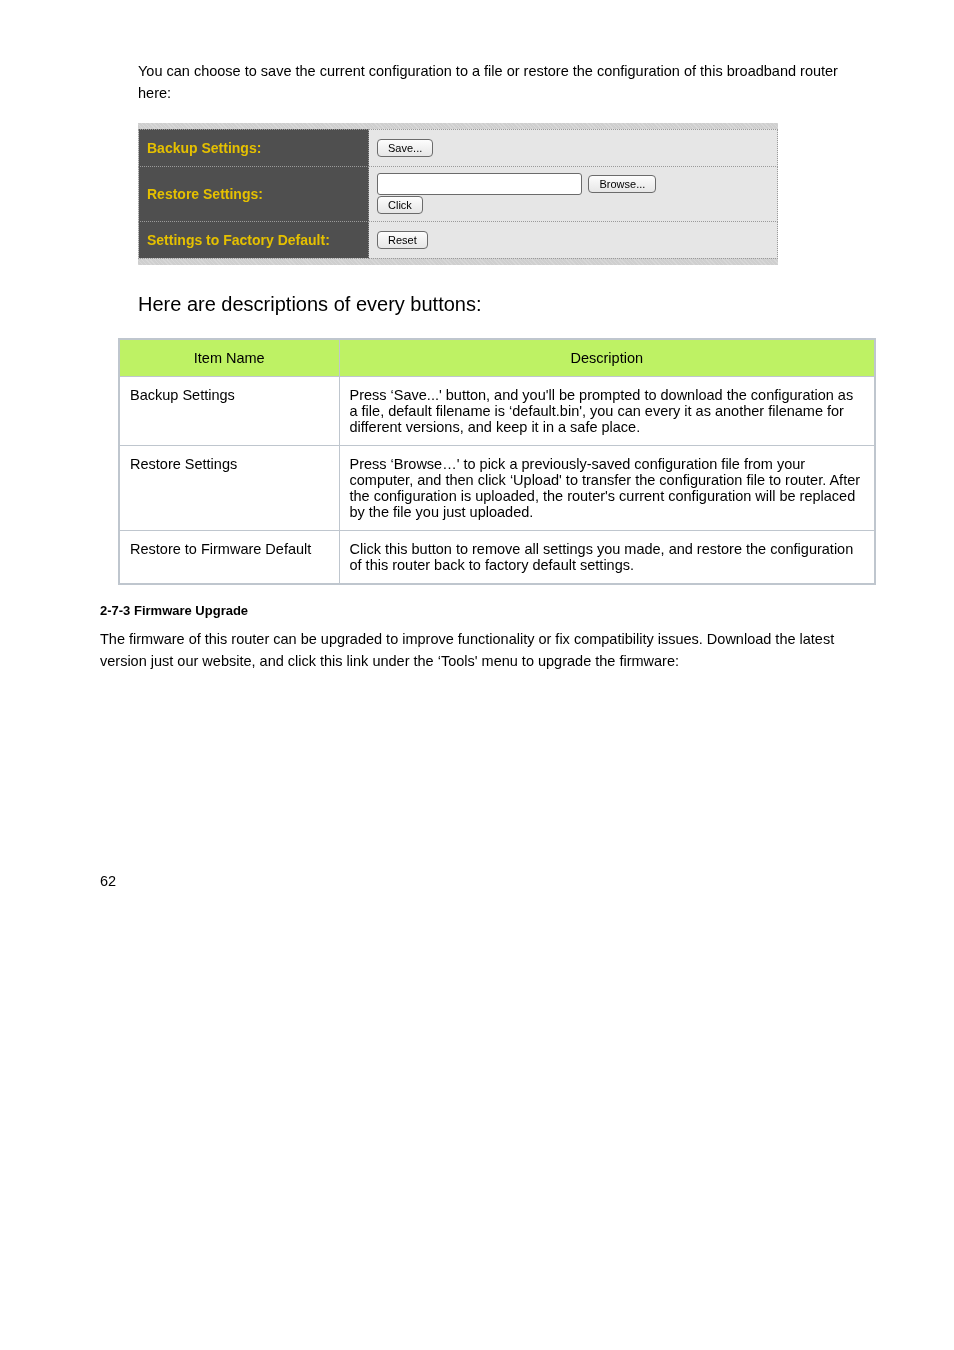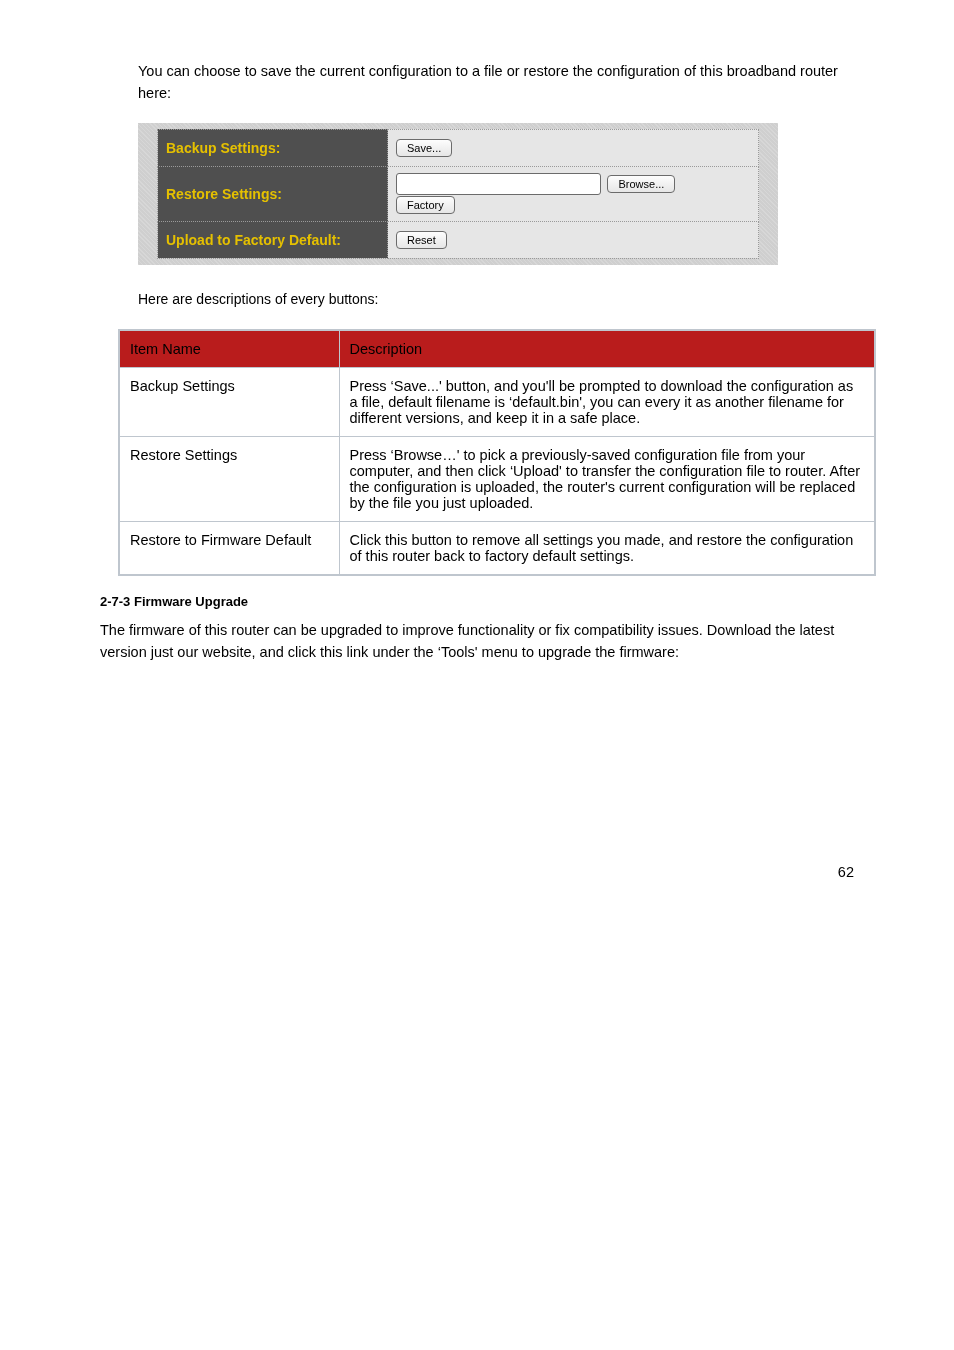--- a/index.html
+++ b/index.html
@@ -19,21 +19,21 @@
     color: #000000;
     margin: 0 0 18px 38px;
   }
   .panel-wrap {
     margin: 0 0 24px 38px;
   }
   .panel {
     width: 640px;
     background: #cfcfcf;
     background-image: repeating-linear-gradient(45deg, #d7d7d7 0px, #d7d7d7 1px, #cfcfcf 1px, #cfcfcf 3px);
-    padding: 6px 19px;
+    padding: 6px 0;
   }
   .panel table {
     width: 100%;
     border-collapse: collapse;
   }
   .panel td {
     border: 1px dotted #9a9a9a;
     padding: 6px 8px;
     vertical-align: middle;
   }
@@ -67,56 +67,57 @@
     border: 1px solid #6b6b6b;
     border-radius: 3px;
     background: #fff;
     padding: 0 4px;
     font-size: 13px;
     vertical-align: middle;
     margin-right: 2px;
   }
   .row2 { display:inline-block; }
   .desc {
-    font-size: 14px;
+    font-size: 20px;
     line-height: 1.55;
     margin: 0 0 18px 38px;
   }
   .info-table {
     margin: 0 0 18px 18px;
     border-collapse: collapse;
     width: 756px;
     border: 2px solid #bfc6ce;
     font-size: 14.5px;
     table-layout: fixed;
   }
   .info-table th, .info-table td {
     border: 1px solid #bfc6ce;
     padding: 10px 10px;
     vertical-align: top;
     text-align: left;
   }
   .info-table th {
-    background: #b91c1c;
+    background: #bef264;
     font-weight: normal;
+    text-align: center;
   }
   .info-table col.c1 { width: 220px; }
   .info-table col.c2 { width: 536px; }
   .section-head {
     font-size: 13px;
     font-weight: bold;
     margin: 18px 0 10px 0;
   }
   .body-para {
     font-size: 14.5px;
     line-height: 1.55;
     margin: 0 0 14px 0;
   }
   .footer {
-    text-align: right;
+    text-align: left;
     font-size: 14.5px;
     margin-top: 200px;
   }
 </style>
 </head>
 <body>
 
 <div class="page">
   <p class="intro">You can choose to save the current configuration to a file or restore the configuration of this broadband router here:</p>
 
@@ -130,25 +131,25 @@
             <button class="btn">Save...</button>
           </td>
         </tr>
         <tr>
           <td class="label">Restore Settings:</td>
           <td class="value">
             <span class="row2">
               <input class="fileinput" type="text" style="">
               <button class="btn">Browse...</button>
             </span><br>
-            <button class="btn">Factory</button>
+            <button class="btn">Click</button>
           </td>
         </tr>
         <tr>
-          <td class="label">Upload to Factory Default:</td>
+          <td class="label">Settings to Factory Default:</td>
           <td class="value">
             <button class="btn">Reset</button>
           </td>
         </tr>
       </tbody>
         </table>
     </div>
   </div>
 
   <p class="desc">Here are descriptions of every buttons:</p>

